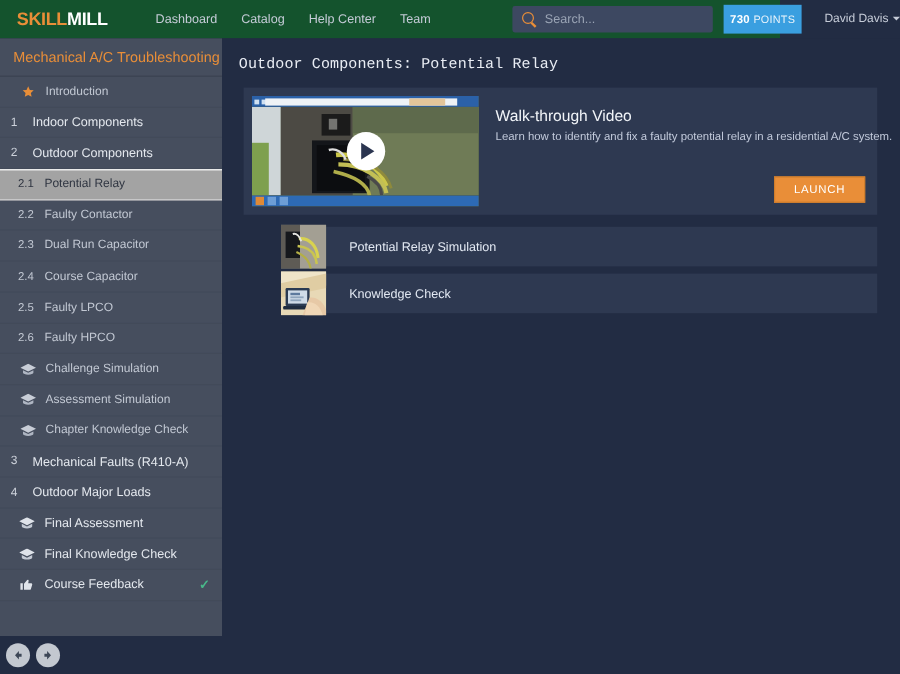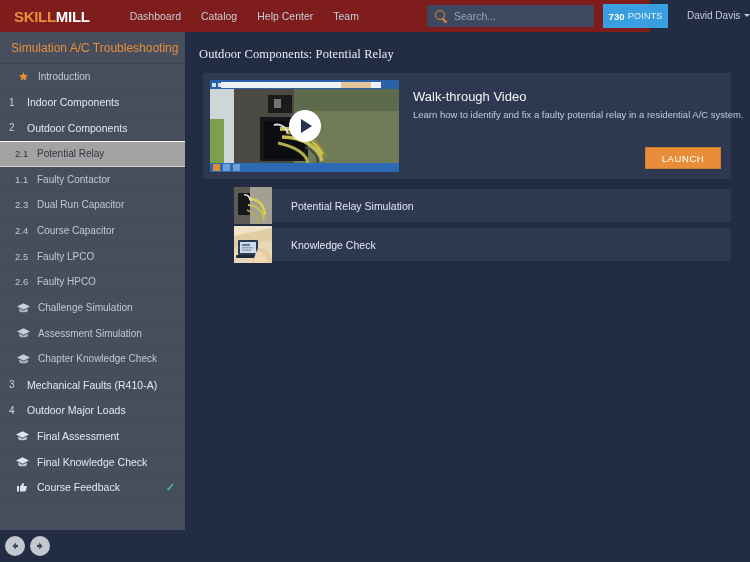--- a/index.html
+++ b/index.html
@@ -7,21 +7,21 @@
     width: 750px; height: 562px;
     background: #222c43;
     font-family: "Liberation Sans", sans-serif;
     overflow: hidden;
   }
 
   
   .topbar {
     position: absolute; top: 0; left: 0;
     width: 650px; height: 32px;
-    background: #7f1d1d;
+    background: #14532d;
     display: flex; align-items: center;
   }
   .brand {
     margin-left: 14px;
     font-size: 15px; font-weight: bold;
     letter-spacing: -0.3px;
     font-family: "Liberation Sans", sans-serif;
     white-space: nowrap;
   }
   .brand .b1 { color: #e98e38; }
@@ -155,21 +155,21 @@
 
   
   .main {
     position: absolute; top: 32px; left: 185px;
     width: 565px; height: 498px;
     background: #222c43;
   }
   .page-title {
     position: absolute; left: 14px; top: 15px;
     color: #e9edf4; font-size: 12.5px;
-    font-family: Liberation Serif, serif;
+    font-family: Liberation Mono, monospace;
     letter-spacing: 0.1px; white-space: nowrap;
   }
 
   .video-card {
     position: absolute; left: 18px; top: 41px;
     width: 528px; height: 106px;
     background: #2e3951;
   }
   .thumb {
     position: absolute; left: 7px; top: 7px;
@@ -274,21 +274,21 @@
     <span>POINTS</span>
   </div>
 
   <div class="user-menu">
     <span>David Davis</span>
     <span class="caret-down"></span>
   </div>
 </div>
 
 <div class="sidebar">
-  <div class="course-title">Simulation A/C Troubleshooting</div>
+  <div class="course-title">Mechanical A/C Troubleshooting</div>
 
   <div class="nav-item leaf">
     <span class="ic">
       <svg width="11" height="11" viewBox="0 0 24 24">
           <path fill="#e98e38" d="M12 2l3 6.6 7 .8-5.2 4.8 1.4 7L12 17.7 5.8 21.2l1.4-7L2 9.4l7-.8z"></path>
         </svg>
     </span>
     <span>Introduction</span>
   </div>
 
@@ -301,21 +301,21 @@
     <span class="num">2</span>
     <span>Outdoor Components</span>
   </div>
 
   <div class="nav-item sub active">
     <span class="num">2.1</span>
     <span>Potential Relay</span>
   </div>
 
   <div class="nav-item sub">
-    <span class="num">1.1</span>
+    <span class="num">2.2</span>
     <span>Faulty Contactor</span>
   </div>
 
   <div class="nav-item sub">
     <span class="num">2.3</span>
     <span>Dual Run Capacitor</span>
   </div>
 
   <div class="nav-item sub">
     <span class="num">2.4</span>

